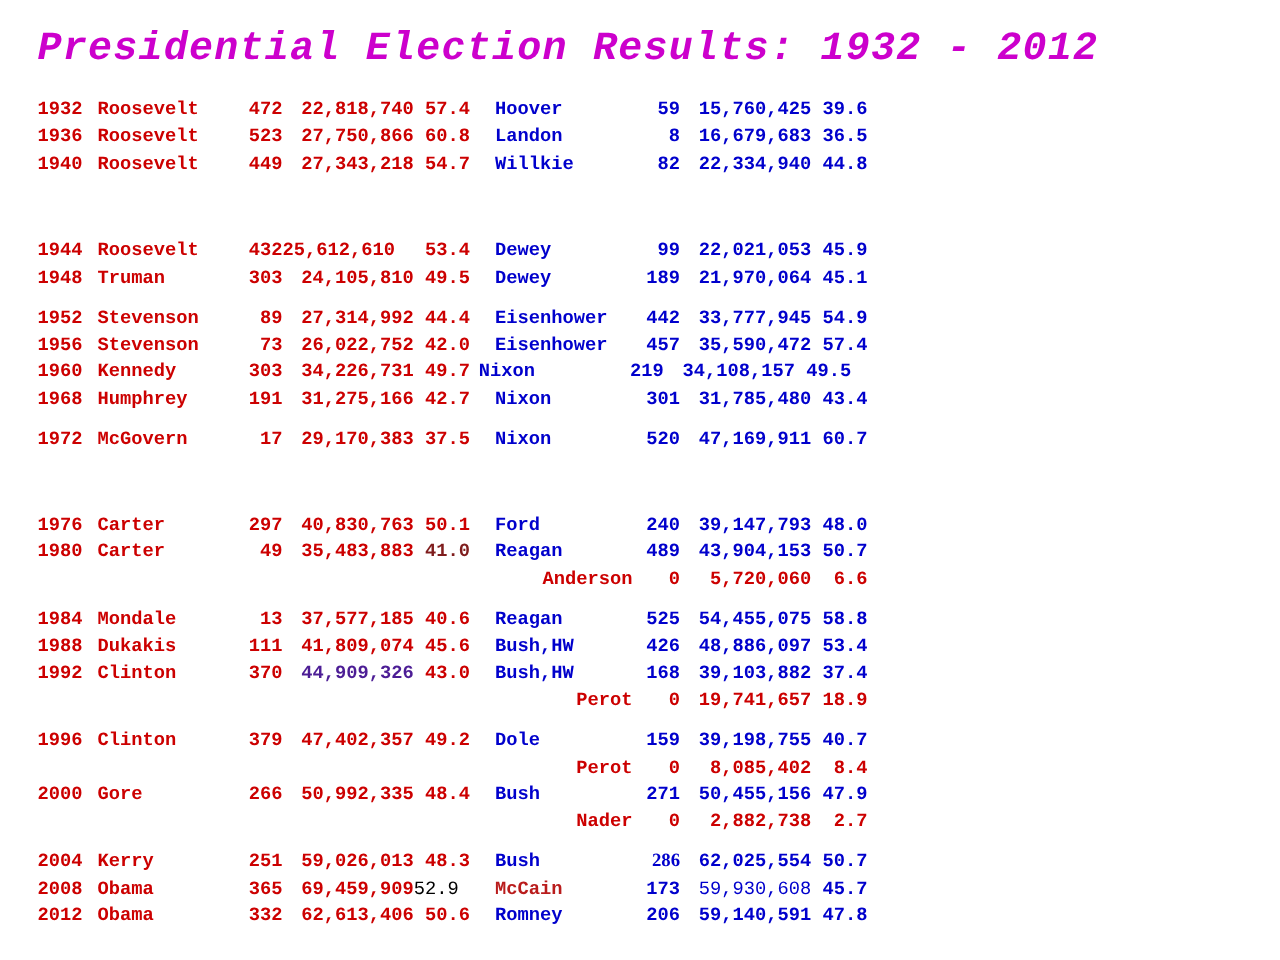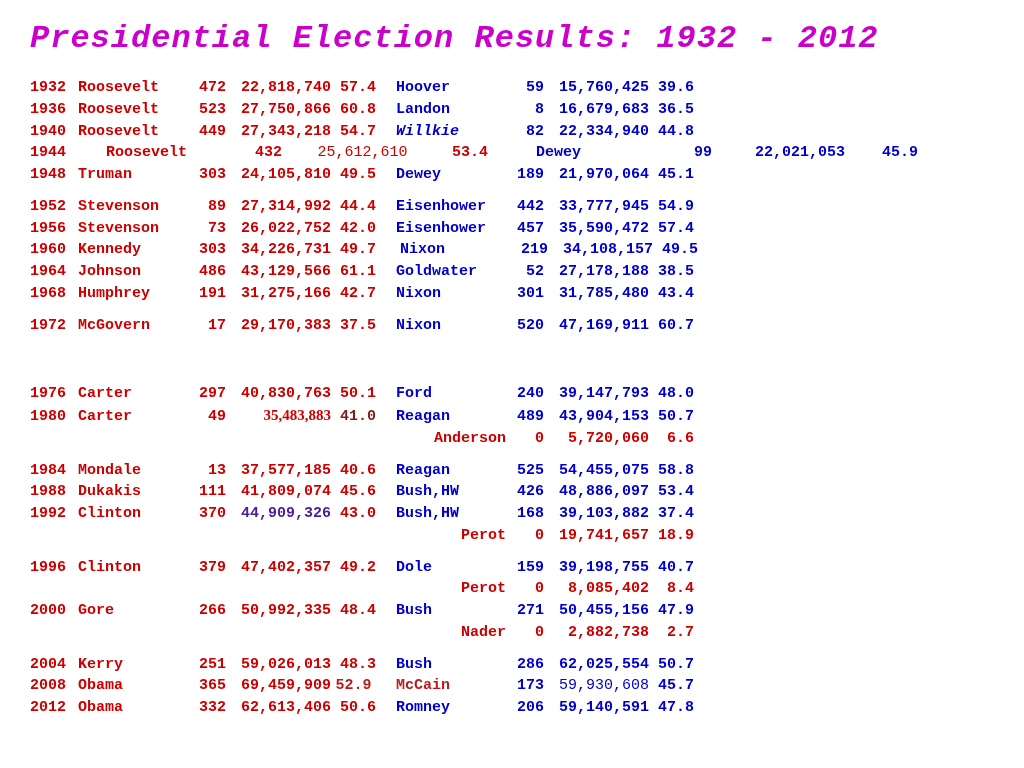--- a/index.html
+++ b/index.html
@@ -47,30 +47,30 @@
     <span style="color:#0000cc; font-weight:bold; min-width:38px; text-align:right; font-family:'Courier New',monospace;">8</span>
     <span style="color:#0000cc; font-weight:bold; min-width:105px; text-align:right; font-family:'Courier New',monospace;">16,679,683</span>
     <span style="color:#0000cc; font-weight:bold; min-width:45px; text-align:right; font-family:'Courier New',monospace;">36.5</span>
   </div>
     <div style="display:flex; align-items:baseline; line-height:1.45;">
     <span style="color:#cc0000; font-weight:bold; min-width:48px; font-family:'Courier New',monospace;">1940</span>
     <span style="color:#cc0000; font-weight:bold; min-width:110px; font-family:'Courier New',monospace;">Roosevelt</span>
     <span style="color:#cc0000; font-weight:bold; min-width:38px; text-align:right; font-family:'Courier New',monospace;">449</span>
     <span style="color:#cc0000; font-weight:bold; min-width:105px; text-align:right; font-family:'Courier New',monospace;">27,343,218</span>
     <span style="color:#cc0000; font-weight:bold; min-width:45px; text-align:right; margin-right:20px; font-family:'Courier New',monospace;">54.7</span>
-    <span style="color:#0000cc; font-weight:bold; min-width:110px; font-family:'Courier New',monospace;font-style:italic;">Willkie</span>
+    <span style="color:#0000cc; font-weight:bold; min-width:110px; font-family:'Courier New',monospace;">Willkie</span>
     <span style="color:#0000cc; font-weight:bold; min-width:38px; text-align:right; font-family:'Courier New',monospace;">82</span>
     <span style="color:#0000cc; font-weight:bold; min-width:105px; text-align:right; font-family:'Courier New',monospace;">22,334,940</span>
     <span style="color:#0000cc; font-weight:bold; min-width:45px; text-align:right; font-family:'Courier New',monospace;">44.8</span>
   </div>
-    <div style="display:flex; align-items:baseline; line-height:1.45;gap:28px;">
+    <div style="display:flex; align-items:baseline; line-height:1.45;">
     <span style="color:#cc0000; font-weight:bold; min-width:48px; font-family:'Courier New',monospace;">1944</span>
     <span style="color:#cc0000; font-weight:bold; min-width:110px; font-family:'Courier New',monospace;">Roosevelt</span>
     <span style="color:#cc0000; font-weight:bold; min-width:38px; text-align:right; font-family:'Courier New',monospace;">432</span>
-    <span style="color:#cc0000; font-weight:normal; min-width:105px; text-align:center; font-family:'Courier New',monospace;">25,612,610</span>
+    <span style="color:#cc0000; font-weight:bold; min-width:105px; text-align:left; font-family:'Courier New',monospace;margin-top:48px;">25,612,610</span>
     <span style="color:#cc0000; font-weight:bold; min-width:45px; text-align:right; margin-right:20px; font-family:'Courier New',monospace;">53.4</span>
     <span style="color:#0000cc; font-weight:bold; min-width:110px; font-family:'Courier New',monospace;">Dewey</span>
     <span style="color:#0000cc; font-weight:bold; min-width:38px; text-align:right; font-family:'Courier New',monospace;">99</span>
     <span style="color:#0000cc; font-weight:bold; min-width:105px; text-align:right; font-family:'Courier New',monospace;">22,021,053</span>
     <span style="color:#0000cc; font-weight:bold; min-width:45px; text-align:right; font-family:'Courier New',monospace;">45.9</span>
   </div>
     <div style="display:flex; align-items:baseline; line-height:1.45;">
     <span style="color:#cc0000; font-weight:bold; min-width:48px; font-family:'Courier New',monospace;">1948</span>
     <span style="color:#cc0000; font-weight:bold; min-width:110px; font-family:'Courier New',monospace;">Truman</span>
     <span style="color:#cc0000; font-weight:bold; min-width:38px; text-align:right; font-family:'Courier New',monospace;">303</span>
@@ -102,36 +102,25 @@
     <span style="color:#0000cc; font-weight:bold; min-width:110px; font-family:'Courier New',monospace;">Eisenhower</span>
     <span style="color:#0000cc; font-weight:bold; min-width:38px; text-align:right; font-family:'Courier New',monospace;">457</span>
     <span style="color:#0000cc; font-weight:bold; min-width:105px; text-align:right; font-family:'Courier New',monospace;">35,590,472</span>
     <span style="color:#0000cc; font-weight:bold; min-width:45px; text-align:right; font-family:'Courier New',monospace;">57.4</span>
   </div>
     <div style="display:flex; align-items:baseline; line-height:1.45;">
     <span style="color:#cc0000; font-weight:bold; min-width:48px; font-family:'Courier New',monospace;">1960</span>
     <span style="color:#cc0000; font-weight:bold; min-width:110px; font-family:'Courier New',monospace;">Kennedy</span>
     <span style="color:#cc0000; font-weight:bold; min-width:38px; text-align:right; font-family:'Courier New',monospace;">303</span>
     <span style="color:#cc0000; font-weight:bold; min-width:105px; text-align:right; font-family:'Courier New',monospace;">34,226,731</span>
-    <span style="color:#cc0000; font-weight:bold; min-width:45px; text-align:right; margin-right:24px; font-family:'Courier New',monospace;">49.7</span>
+    <span style="color:#cc0000; font-weight:bold; min-width:45px; text-align:right; margin-right:7px; font-family:'Courier New',monospace;">49.7</span>
     <span style="color:#0000cc; font-weight:bold; min-width:110px; font-family:'Courier New',monospace;">Nixon</span>
     <span style="color:#0000cc; font-weight:bold; min-width:38px; text-align:right; font-family:'Courier New',monospace;">219</span>
     <span style="color:#0000cc; font-weight:bold; min-width:105px; text-align:right; font-family:'Courier New',monospace;">34,108,157</span>
     <span style="color:#0000cc; font-weight:bold; min-width:45px; text-align:right; font-family:'Courier New',monospace;">49.5</span>
-  </div>
-    <div style="display:flex; align-items:baseline; line-height:1.45;">
-    <span style="color:#cc0000; font-weight:bold; min-width:48px; font-family:'Courier New',monospace;">1964</span>
-    <span style="color:#cc0000; font-weight:bold; min-width:110px; font-family:'Courier New',monospace;">Johnson</span>
-    <span style="color:#cc0000; font-weight:bold; min-width:38px; text-align:right; font-family:'Courier New',monospace;">486</span>
-    <span style="color:#cc0000; font-weight:bold; min-width:105px; text-align:right; font-family:'Courier New',monospace;">43,129,566</span>
-    <span style="color:#cc0000; font-weight:bold; min-width:45px; text-align:right; margin-right:20px; font-family:'Courier New',monospace;">61.1</span>
-    <span style="color:#0000cc; font-weight:bold; min-width:110px; font-family:'Courier New',monospace;">Goldwater</span>
-    <span style="color:#0000cc; font-weight:bold; min-width:38px; text-align:right; font-family:'Courier New',monospace;">52</span>
-    <span style="color:#0000cc; font-weight:bold; min-width:105px; text-align:right; font-family:'Courier New',monospace;">27,178,188</span>
-    <span style="color:#0000cc; font-weight:bold; min-width:45px; text-align:right; font-family:'Courier New',monospace;">38.5</span>
   </div>
     <div style="display:flex; align-items:baseline; line-height:1.45;">
     <span style="color:#cc0000; font-weight:bold; min-width:48px; font-family:'Courier New',monospace;">1968</span>
     <span style="color:#cc0000; font-weight:bold; min-width:110px; font-family:'Courier New',monospace;">Humphrey</span>
     <span style="color:#cc0000; font-weight:bold; min-width:38px; text-align:right; font-family:'Courier New',monospace;">191</span>
     <span style="color:#cc0000; font-weight:bold; min-width:105px; text-align:right; font-family:'Courier New',monospace;">31,275,166</span>
     <span style="color:#cc0000; font-weight:bold; min-width:45px; text-align:right; margin-right:20px; font-family:'Courier New',monospace;">42.7</span>
     <span style="color:#0000cc; font-weight:bold; min-width:110px; font-family:'Courier New',monospace;">Nixon</span>
     <span style="color:#0000cc; font-weight:bold; min-width:38px; text-align:right; font-family:'Courier New',monospace;">301</span>
     <span style="color:#0000cc; font-weight:bold; min-width:105px; text-align:right; font-family:'Courier New',monospace;">31,785,480</span>
@@ -157,21 +146,21 @@
     <span style="color:#cc0000; font-weight:bold; min-width:45px; text-align:right; margin-right:20px; font-family:'Courier New',monospace;">50.1</span>
     <span style="color:#0000cc; font-weight:bold; min-width:110px; font-family:'Courier New',monospace;">Ford</span>
     <span style="color:#0000cc; font-weight:bold; min-width:38px; text-align:right; font-family:'Courier New',monospace;">240</span>
     <span style="color:#0000cc; font-weight:bold; min-width:105px; text-align:right; font-family:'Courier New',monospace;margin-top:47px;">39,147,793</span>
     <span style="color:#0000cc; font-weight:bold; min-width:45px; text-align:right; font-family:'Courier New',monospace;">48.0</span>
   </div>
     <div style="display:flex; align-items:baseline; line-height:1.45;">
     <span style="color:#cc0000; font-weight:bold; min-width:48px; font-family:'Courier New',monospace;">1980</span>
     <span style="color:#cc0000; font-weight:bold; min-width:110px; font-family:'Courier New',monospace;">Carter</span>
     <span style="color:#cc0000; font-weight:bold; min-width:38px; text-align:right; font-family:'Courier New',monospace;">49</span>
-    <span style="color:#cc0000; font-weight:bold; min-width:105px; text-align:right; font-family:Liberation Serif, serif;">35,483,883</span>
+    <span style="color:#cc0000; font-weight:bold; min-width:105px; text-align:right; font-family:Liberation Mono, monospace;">35,483,883</span>
     <span style="color:#7f1d1d; font-weight:bold; min-width:45px; text-align:right; margin-right:20px; font-family:'Courier New',monospace;">41.0</span>
     <span style="color:#0000cc; font-weight:bold; min-width:110px; font-family:'Courier New',monospace;">Reagan</span>
     <span style="color:#0000cc; font-weight:bold; min-width:38px; text-align:right; font-family:'Courier New',monospace;">489</span>
     <span style="color:#0000cc; font-weight:bold; min-width:105px; text-align:right; font-family:'Courier New',monospace;">43,904,153</span>
     <span style="color:#0000cc; font-weight:bold; min-width:45px; text-align:right; font-family:'Courier New',monospace;">50.7</span>
   </div>
     <div style="display:flex; align-items:baseline; line-height:1.45;">
       <span style="min-width:48px;"></span>
       <span style="min-width:110px;"></span>
       <span style="min-width:38px;"></span>
@@ -273,30 +262,30 @@
       <span style="color:#cc0000; font-weight:bold; min-width:45px; text-align:right; font-family:'Courier New',monospace;">2.7</span>
     </div>
     <div style="height:10px;"></div>
     <div style="display:flex; align-items:baseline; line-height:1.45;">
     <span style="color:#cc0000; font-weight:bold; min-width:48px; font-family:'Courier New',monospace;">2004</span>
     <span style="color:#cc0000; font-weight:bold; min-width:110px; font-family:'Courier New',monospace;">Kerry</span>
     <span style="color:#cc0000; font-weight:bold; min-width:38px; text-align:right; font-family:'Courier New',monospace;">251</span>
     <span style="color:#cc0000; font-weight:bold; min-width:105px; text-align:right; font-family:'Courier New',monospace;">59,026,013</span>
     <span style="color:#cc0000; font-weight:bold; min-width:45px; text-align:right; margin-right:20px; font-family:'Courier New',monospace;">48.3</span>
     <span style="color:#0000cc; font-weight:bold; min-width:110px; font-family:'Courier New',monospace;">Bush</span>
-    <span style="color:#0000cc; font-weight:bold; min-width:38px; text-align:right; font-family:Liberation Mono, monospace;">286</span>
+    <span style="color:#0000cc; font-weight:bold; min-width:38px; text-align:right; font-family:Liberation Serif, serif;">286</span>
     <span style="color:#0000cc; font-weight:bold; min-width:105px; text-align:right; font-family:'Courier New',monospace;">62,025,554</span>
     <span style="color:#0000cc; font-weight:bold; min-width:45px; text-align:right; font-family:'Courier New',monospace;">50.7</span>
   </div>
     <div style="display:flex; align-items:baseline; line-height:1.45;">
     <span style="color:#cc0000; font-weight:bold; min-width:48px; font-family:'Courier New',monospace;">2008</span>
     <span style="color:#cc0000; font-weight:bold; min-width:110px; font-family:'Courier New',monospace;">Obama</span>
     <span style="color:#cc0000; font-weight:bold; min-width:38px; text-align:right; font-family:'Courier New',monospace;">365</span>
     <span style="color:#cc0000; font-weight:bold; min-width:105px; text-align:right; font-family:'Courier New',monospace;">69,459,909</span>
-    <span style="color:#b91c1c; font-weight:bold; min-width:45px; text-align:center; margin-right:20px; font-family:'Courier New',monospace;">52.9</span>
+    <span style="color:#000000; font-weight:normal; min-width:45px; text-align:left; margin-right:20px; font-family:'Courier New',monospace;">52.9</span>
     <span style="color:#b91c1c; font-weight:bold; min-width:110px; font-family:'Courier New',monospace;">McCain</span>
     <span style="color:#0000cc; font-weight:bold; min-width:38px; text-align:right; font-family:'Courier New',monospace;">173</span>
     <span style="color:#0000cc; font-weight:normal; min-width:105px; text-align:right; font-family:'Courier New',monospace;">59,930,608</span>
     <span style="color:#0000cc; font-weight:bold; min-width:45px; text-align:right; font-family:'Courier New',monospace;">45.7</span>
   </div>
     <div style="display:flex; align-items:baseline; line-height:1.45;">
     <span style="color:#cc0000; font-weight:bold; min-width:48px; font-family:'Courier New',monospace;">2012</span>
     <span style="color:#cc0000; font-weight:bold; min-width:110px; font-family:'Courier New',monospace;">Obama</span>
     <span style="color:#cc0000; font-weight:bold; min-width:38px; text-align:right; font-family:'Courier New',monospace;">332</span>
     <span style="color:#cc0000; font-weight:bold; min-width:105px; text-align:right; font-family:'Courier New',monospace;">62,613,406</span>

